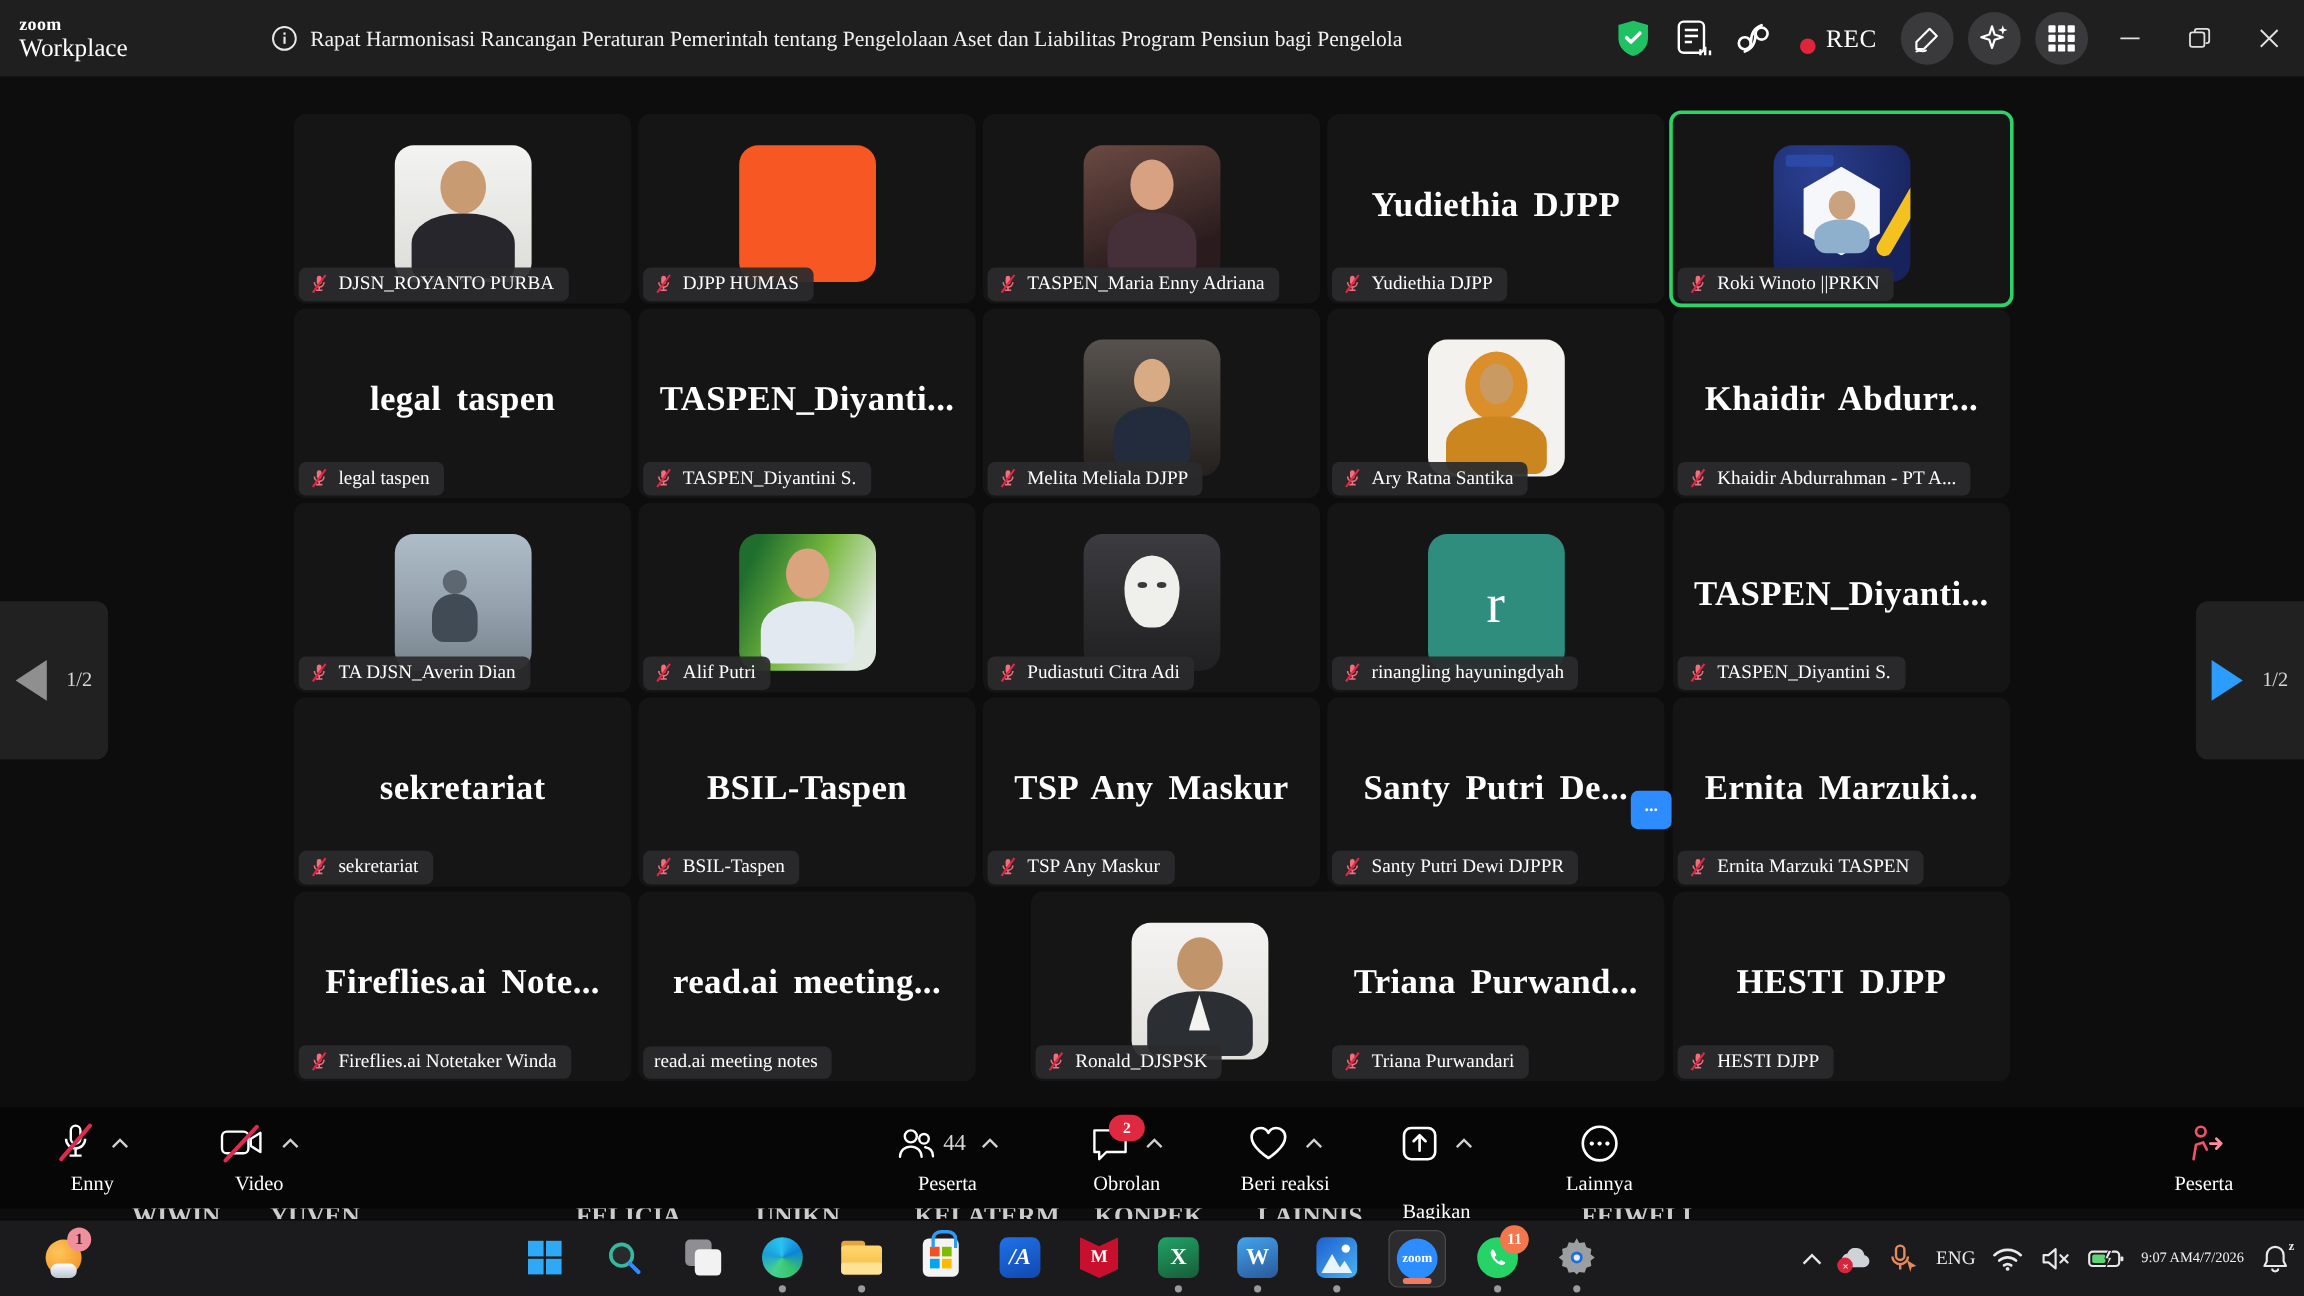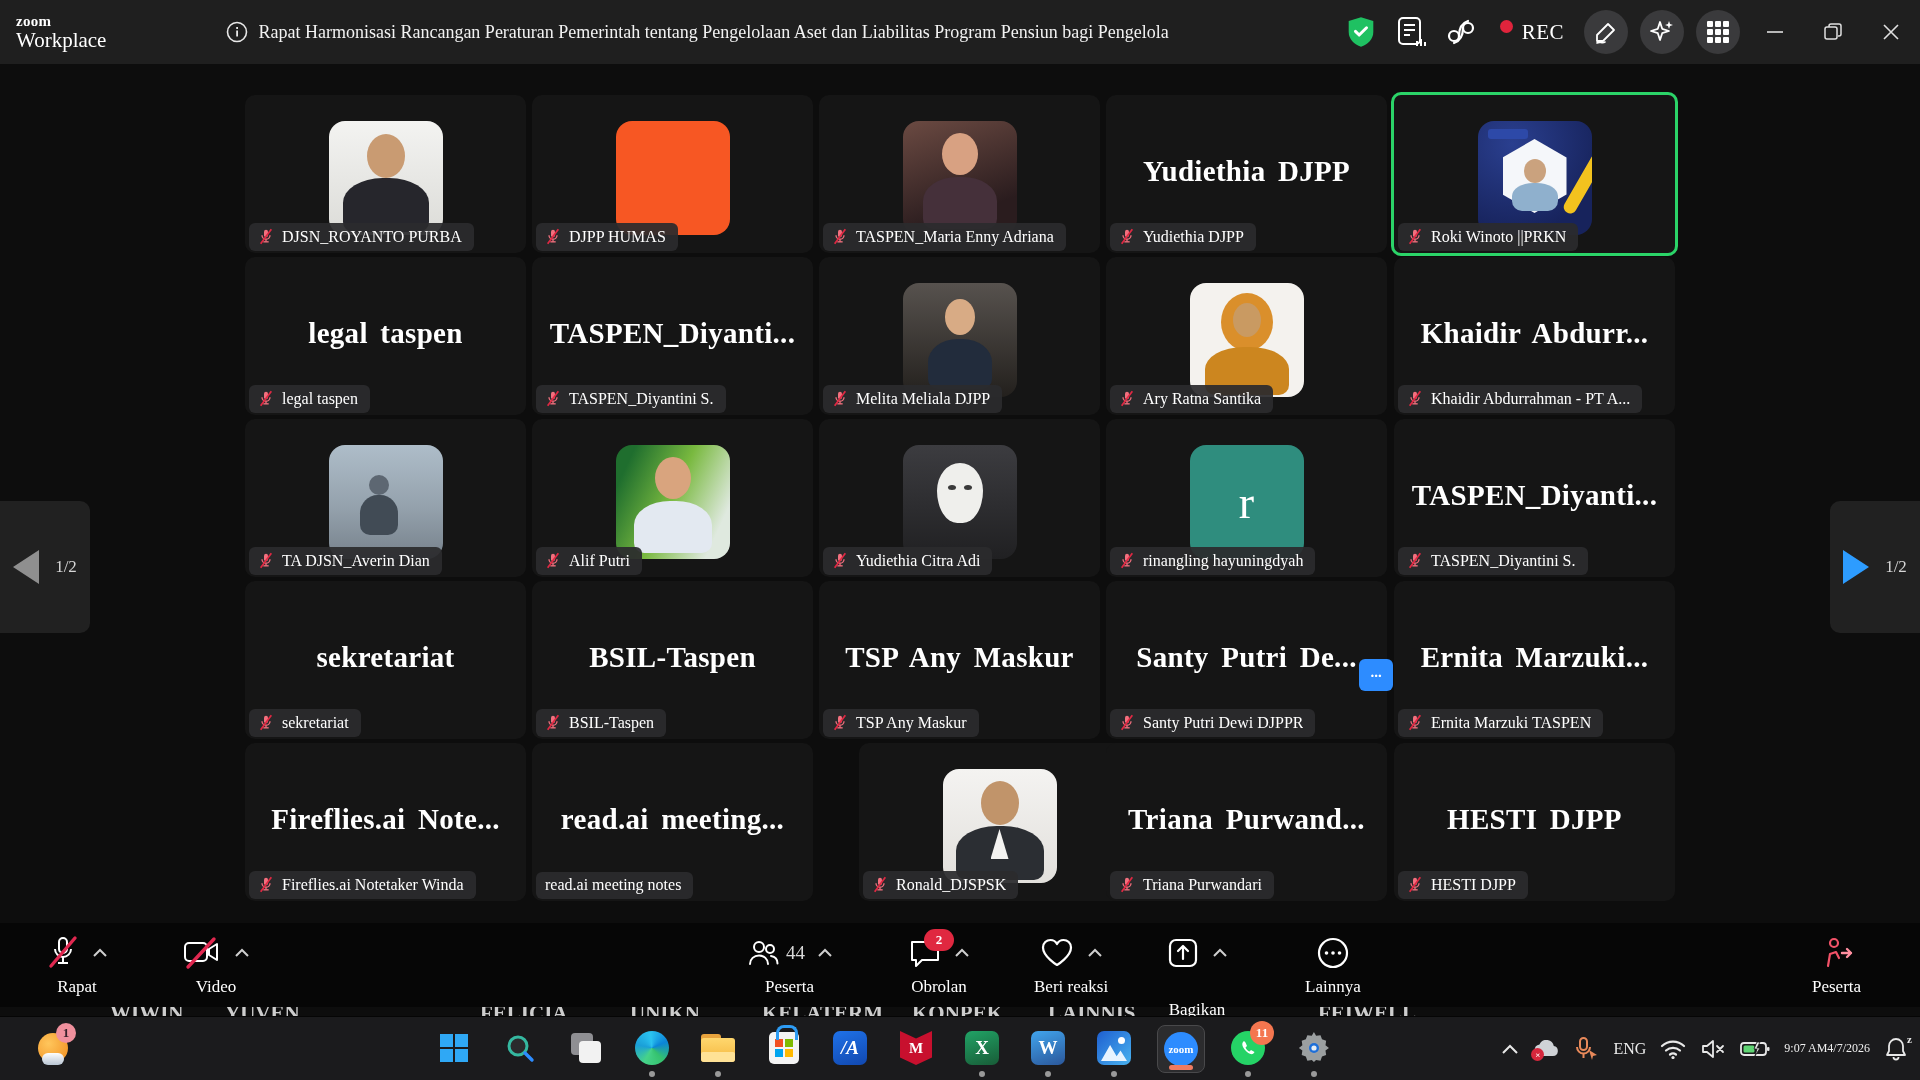--- a/index.html
+++ b/index.html
@@ -9,21 +9,21 @@
   
   #topbar{position:absolute;left:0;top:0;width:1920px;height:64px;background:#1f1f1f;display:flex;align-items:center;}
   #logo{margin-left:16px;line-height:1;}
   #logo .l1{font-size:15px;font-weight:700;letter-spacing:.3px;}
   #logo .l2{font-size:21px;font-weight:400;margin-top:1px;}
   #titlewrap{display:flex;align-items:center;gap:10px;margin-left:120px;max-width:990px;}
   #titlewrap .info{flex:0 0 auto;width:22px;height:22px;}
   #title{font-size:18px;color:#f2f2f2;white-space:nowrap;overflow:hidden;text-overflow:ellipsis;}
   #topright{position:absolute;right:0;top:0;height:64px;display:flex;align-items:center;gap:0;}
   .tb-ic{width:50px;height:44px;display:flex;align-items:center;justify-content:center;}
-  #rec{display:flex;align-items:flex-start;gap:9px;margin:0 14px;}
+  #rec{display:flex;align-items:flex-end;gap:9px;margin:0 14px;}
   #rec .dot{width:13px;height:13px;border-radius:50%;background:#e0243c;}
   #rec .rtxt{font-size:21px;color:#fff;letter-spacing:.5px;}
   .circbtn{width:44px;height:44px;border-radius:50%;background:#3a3a3c;display:flex;align-items:center;justify-content:center;margin:0 6px;}
   .winbtn{width:58px;height:64px;display:flex;align-items:center;justify-content:center;}
 
   
   #gallery{position:absolute;left:0;top:64px;width:1920px;height:952px;background:#0d0d0d;}
   .tile{position:absolute;width:281px;height:158px;background:#151515;border-radius:10px;}
   .tile.active{border:3px solid #2bd468;margin:-3px;}
   .bigname{position:absolute;left:6px;right:6px;top:50%;transform:translateY(-58%);text-align:center;
@@ -446,21 +446,21 @@
             <span class="x3"></span>
           </div>
           <div class="pill">
             <svg width="16" height="19" viewBox="0 0 24 26">
               <rect x="9" y="3" width="6" height="11" rx="3" fill="#f2707e"></rect>
               <path d="M6 11a6 6 0 0 0 12 0" stroke="#f2707e" stroke-width="2" fill="none"></path>
               <line x1="12" y1="17" x2="12" y2="21" stroke="#f2707e" stroke-width="2"></line>
               <line x1="8" y1="21" x2="16" y2="21" stroke="#f2707e" stroke-width="2"></line>
               <line x1="4" y1="24" x2="20" y2="2" stroke="#e02843" stroke-width="2.6"></line>
             </svg>
-            <span class="nm">Yudiethia Citra Adi</span>
+            <span class="nm">Pudiastuti Citra Adi</span>
           </div>
         </div>
         <div class="tile" style="left: 1106px; top: 355px;">
           <div class="av tealr">
             <span class="hd"></span>
             <span class="bd"></span>
             <span class="x1"></span>
             <span class="x2"></span>
             <span class="x3"></span>
             <span class="init">r</span>
@@ -649,21 +649,21 @@
             <rect x="13" y="3" width="8" height="15" rx="4" fill="none" stroke="#fff" stroke-width="2"></rect>
             <path d="M9 14a8 8 0 0 0 16 0" fill="none" stroke="#fff" stroke-width="2"></path>
             <line x1="17" y1="22" x2="17" y2="28" stroke="#fff" stroke-width="2"></line>
             <line x1="12" y1="28" x2="22" y2="28" stroke="#fff" stroke-width="2"></line>
             <line x1="5" y1="31" x2="29" y2="3" stroke="#e02850" stroke-width="3.4" stroke-linecap="round"></line>
           </svg>
         <svg class="caret" width="16" height="10" viewBox="0 0 16 10">
             <path d="M2 8l6-6 6 6" fill="none" stroke="#cfcfcf" stroke-width="2"></path>
           </svg>
       </div>
-      <div class="lbl">Rapat</div>
+      <div class="lbl">Enny</div>
     </div>
 
     <div class="titem" style="left:182px;">
       <div class="irow">
         <svg width="40" height="34" viewBox="0 0 40 34">
             <rect x="3" y="7" width="22" height="18" rx="4" fill="none" stroke="#fff" stroke-width="2"></rect>
             <path d="M27 13l8-5v16l-8-5z" fill="none" stroke="#fff" stroke-width="2" stroke-linejoin="round"></path>
             <line x1="6" y1="31" x2="32" y2="3" stroke="#e02850" stroke-width="3.4" stroke-linecap="round"></line>
           </svg>
         <svg class="caret" width="16" height="10" viewBox="0 0 16 10">

